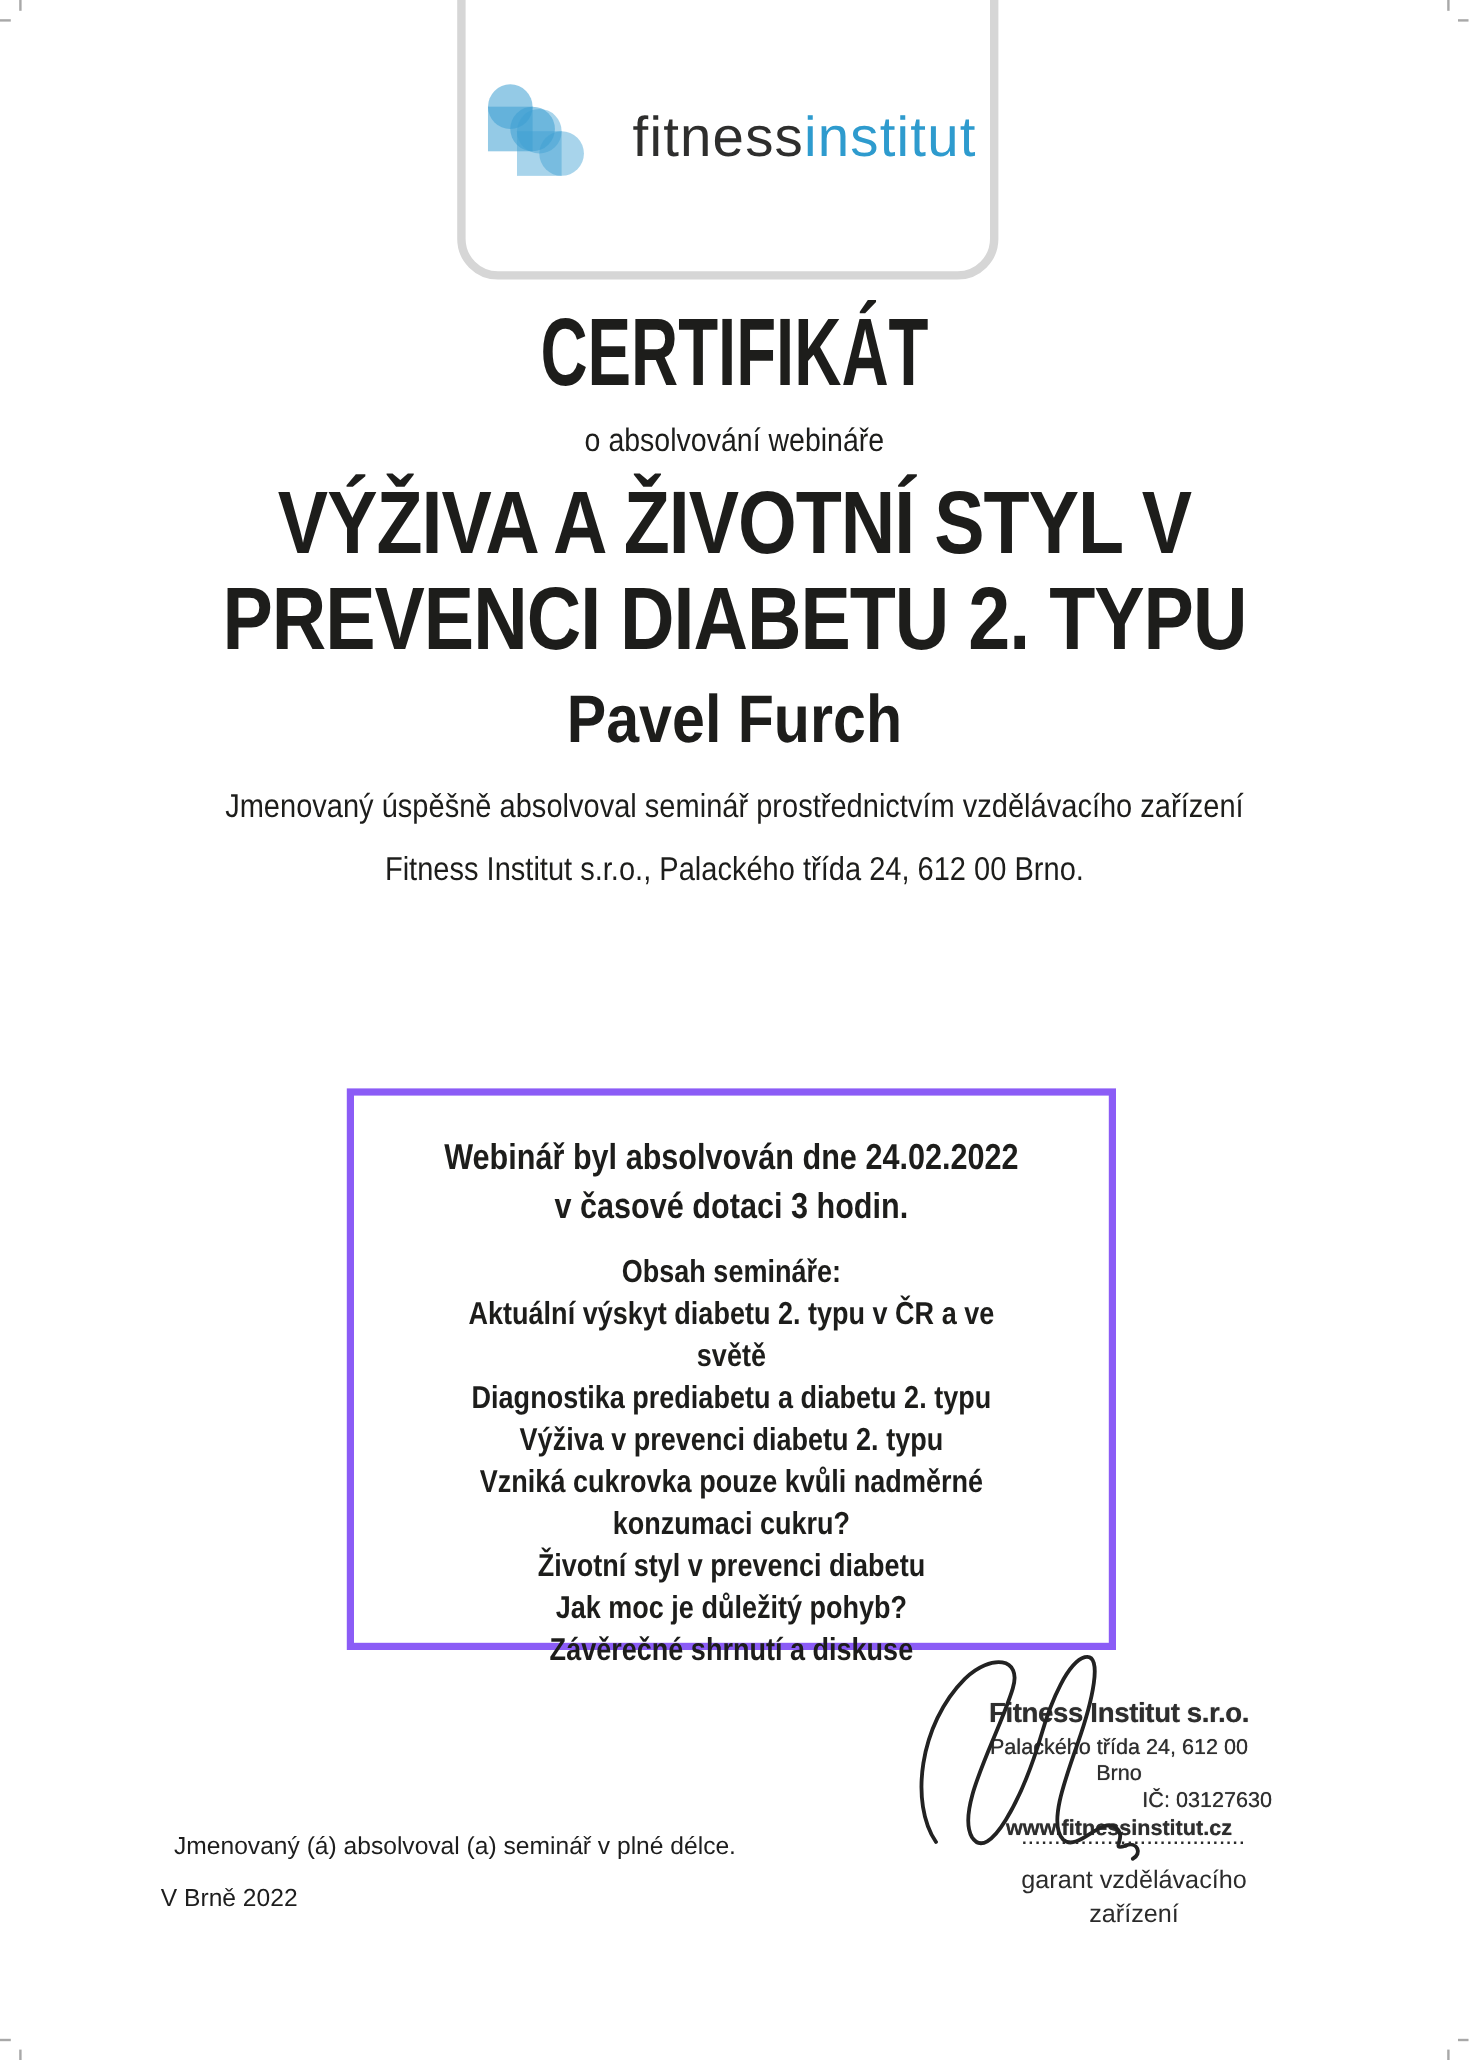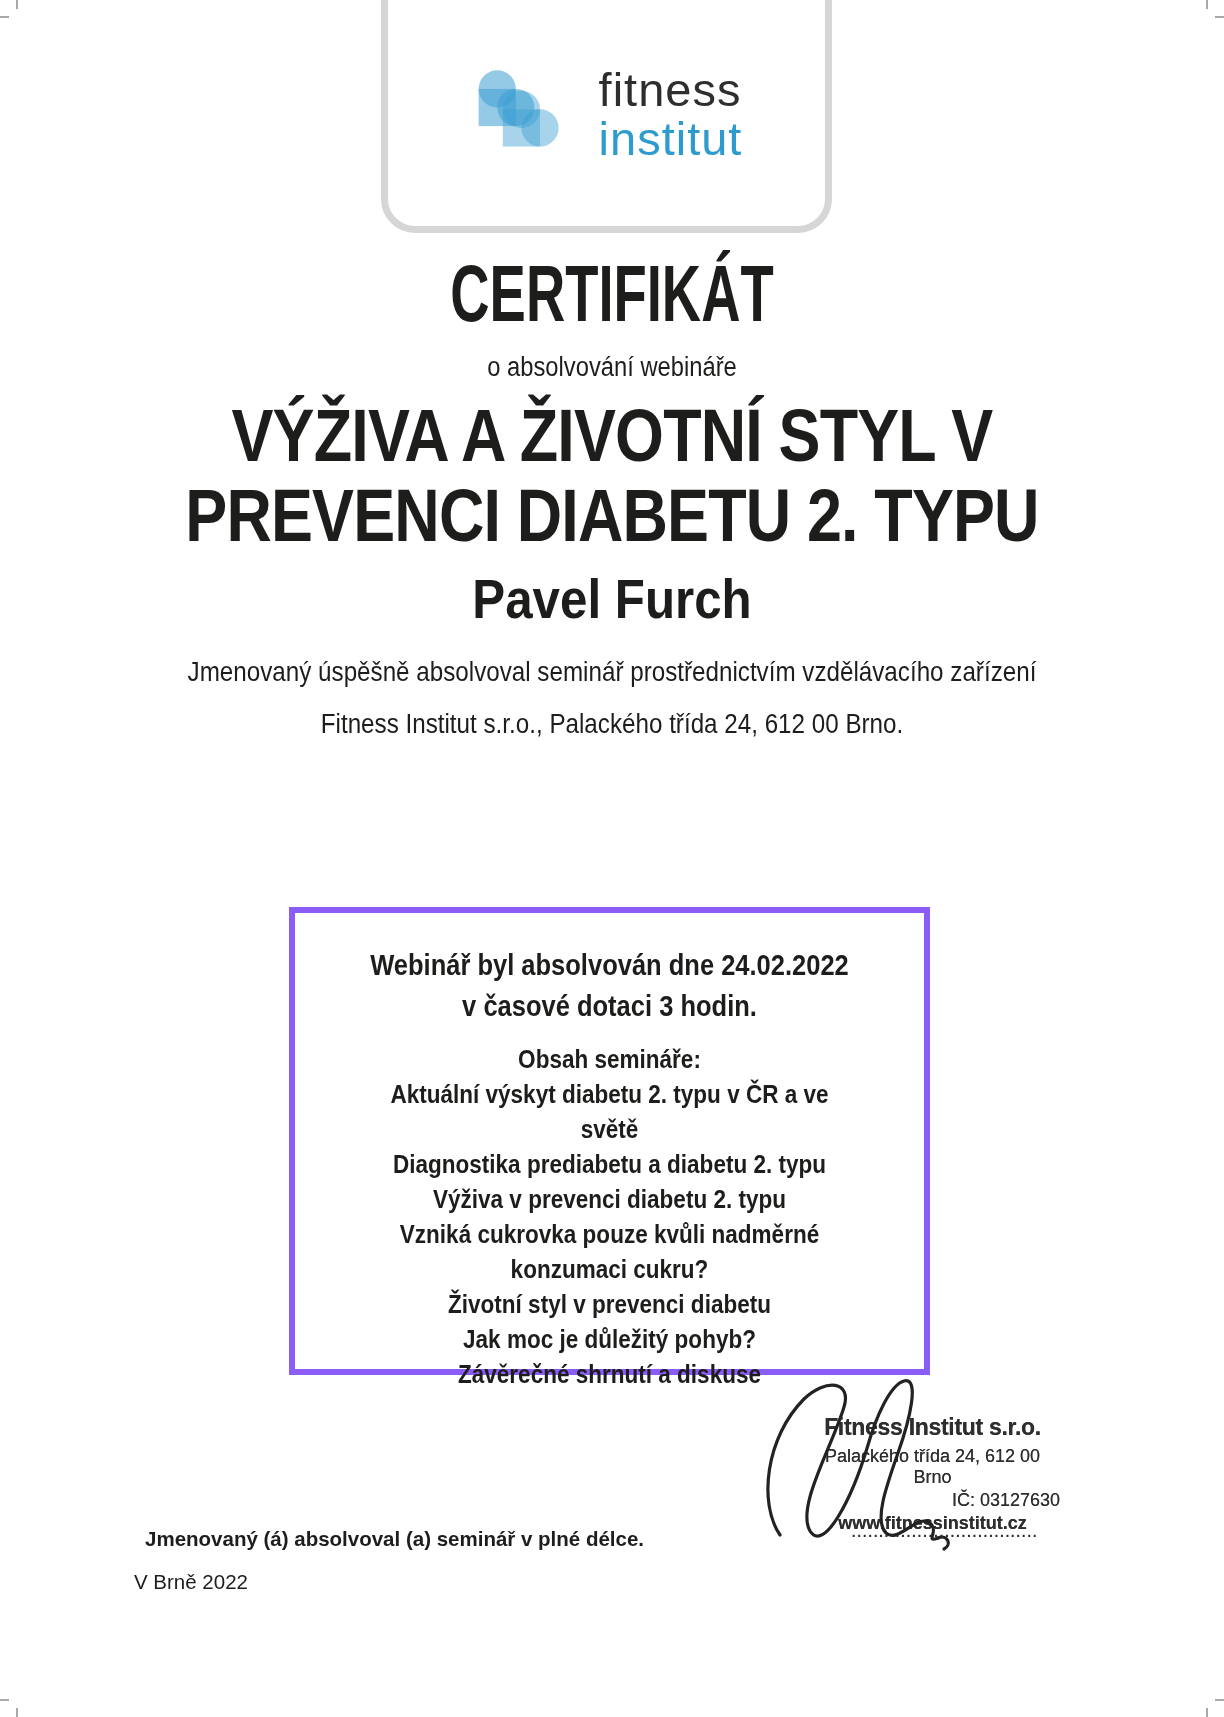--- a/index.html
+++ b/index.html
@@ -14,21 +14,21 @@
   
   .crop{position:absolute;background:#a8a8a8;}
   
   .logo-card{
     position:absolute;left:381px;top:-48px;width:437px;height:225px;
     border:7px solid #d6d6d6;border-radius:34px;background:#fff;
     display:flex;align-items:center;justify-content:center;gap:16px;
     padding-top:42px;box-sizing:content-box;
   }
   .heart-svg{display:block;}
-  .wordmark{display:flex;flex-direction:column;line-height:49px;font-size:47px;letter-spacing:1px;}
+  .wordmark{display:flex;line-height:49px;font-size:47px;letter-spacing:1px;}
   .wordmark .w1{color:#2e2e2d;}
   .wordmark .w2{color:#2e9bce;}
   
   .centered{position:absolute;left:0;width:1224px;text-align:center;}
   .cx68{transform:scaleX(.68);transform-origin:50% 50%;}
   .cx85{transform:scaleX(.85);transform-origin:50% 50%;}
   .cx88{transform:scaleX(.88);transform-origin:50% 50%;}
   .cert-title{top:248px;font-size:80px;font-weight:700;letter-spacing:0;}
   .cert-subtitle{top:352px;font-size:27px;font-weight:500;}
   .course-title{top:396px;font-size:74px;line-height:80px;font-weight:700;letter-spacing:-1px;}
@@ -59,21 +59,21 @@
   .signature-svg{position:absolute;left:752px;top:1375px;pointer-events:none;}
   .sig-dots{
     position:absolute;left:843px;top:1524px;width:204px;text-align:center;
     font-size:14px;font-weight:700;letter-spacing:1.6px;color:#2b2b2b;
   }
   .garant{
     position:absolute;left:833px;top:1552px;width:224px;text-align:center;
     font-size:21px;line-height:29px;color:#2b2b2b;font-weight:500;
   }
   
-  .footer-note{position:absolute;left:145px;top:1527px;font-size:20.5px;color:#1d1d1d;font-weight:700;}
+  .footer-note{position:absolute;left:145px;top:1527px;font-size:20.5px;color:#1d1d1d;font-weight:400;}
   .footer-date{position:absolute;left:134px;top:1570px;font-size:20.5px;color:#1d1d1d;font-weight:500;}
 </style>
 </head>
 <body>
 
 <div class="page">
 
   <div class="crop" style="left:16px;top:0;width:2px;height:9px;"></div>
   <div class="crop" style="left:0;top:16px;width:9px;height:2px;"></div>
   <div class="crop" style="left:1206px;top:0;width:2px;height:9px;"></div>
@@ -146,17 +146,21 @@
   </div>
 
   <svg class="signature-svg" width="220" height="205" viewBox="0 0 220 205">
     <g fill="none" stroke="#222222" stroke-width="3.2" stroke-linecap="round">
       <path d="M28 160 C 6 128, 14 62, 52 24 C 74 3, 100 6, 92 32 C 80 72, 44 132, 58 156 C 72 178, 100 124, 116 70 C 124 42, 138 10, 152 6 C 168 2, 158 44, 146 78 C 134 112, 122 146, 134 158 C 146 169, 166 138, 178 148 C 188 156, 172 168, 186 163"></path>
       <path d="M186 163 C 196 159, 200 170, 192 174"></path>
     </g>
   </svg>
 
   <div class="sig-dots">..................................</div>
+  <div class="garant">
+    <div>garant vzdělávacího</div>
+    <div>zařízení</div>
+  </div>
 
   <div class="footer-note">Jmenovaný (á) absolvoval (a) seminář v plné délce.</div>
   <div class="footer-date">V Brně 2022</div>
 
 </div>
 
 </body></html>

